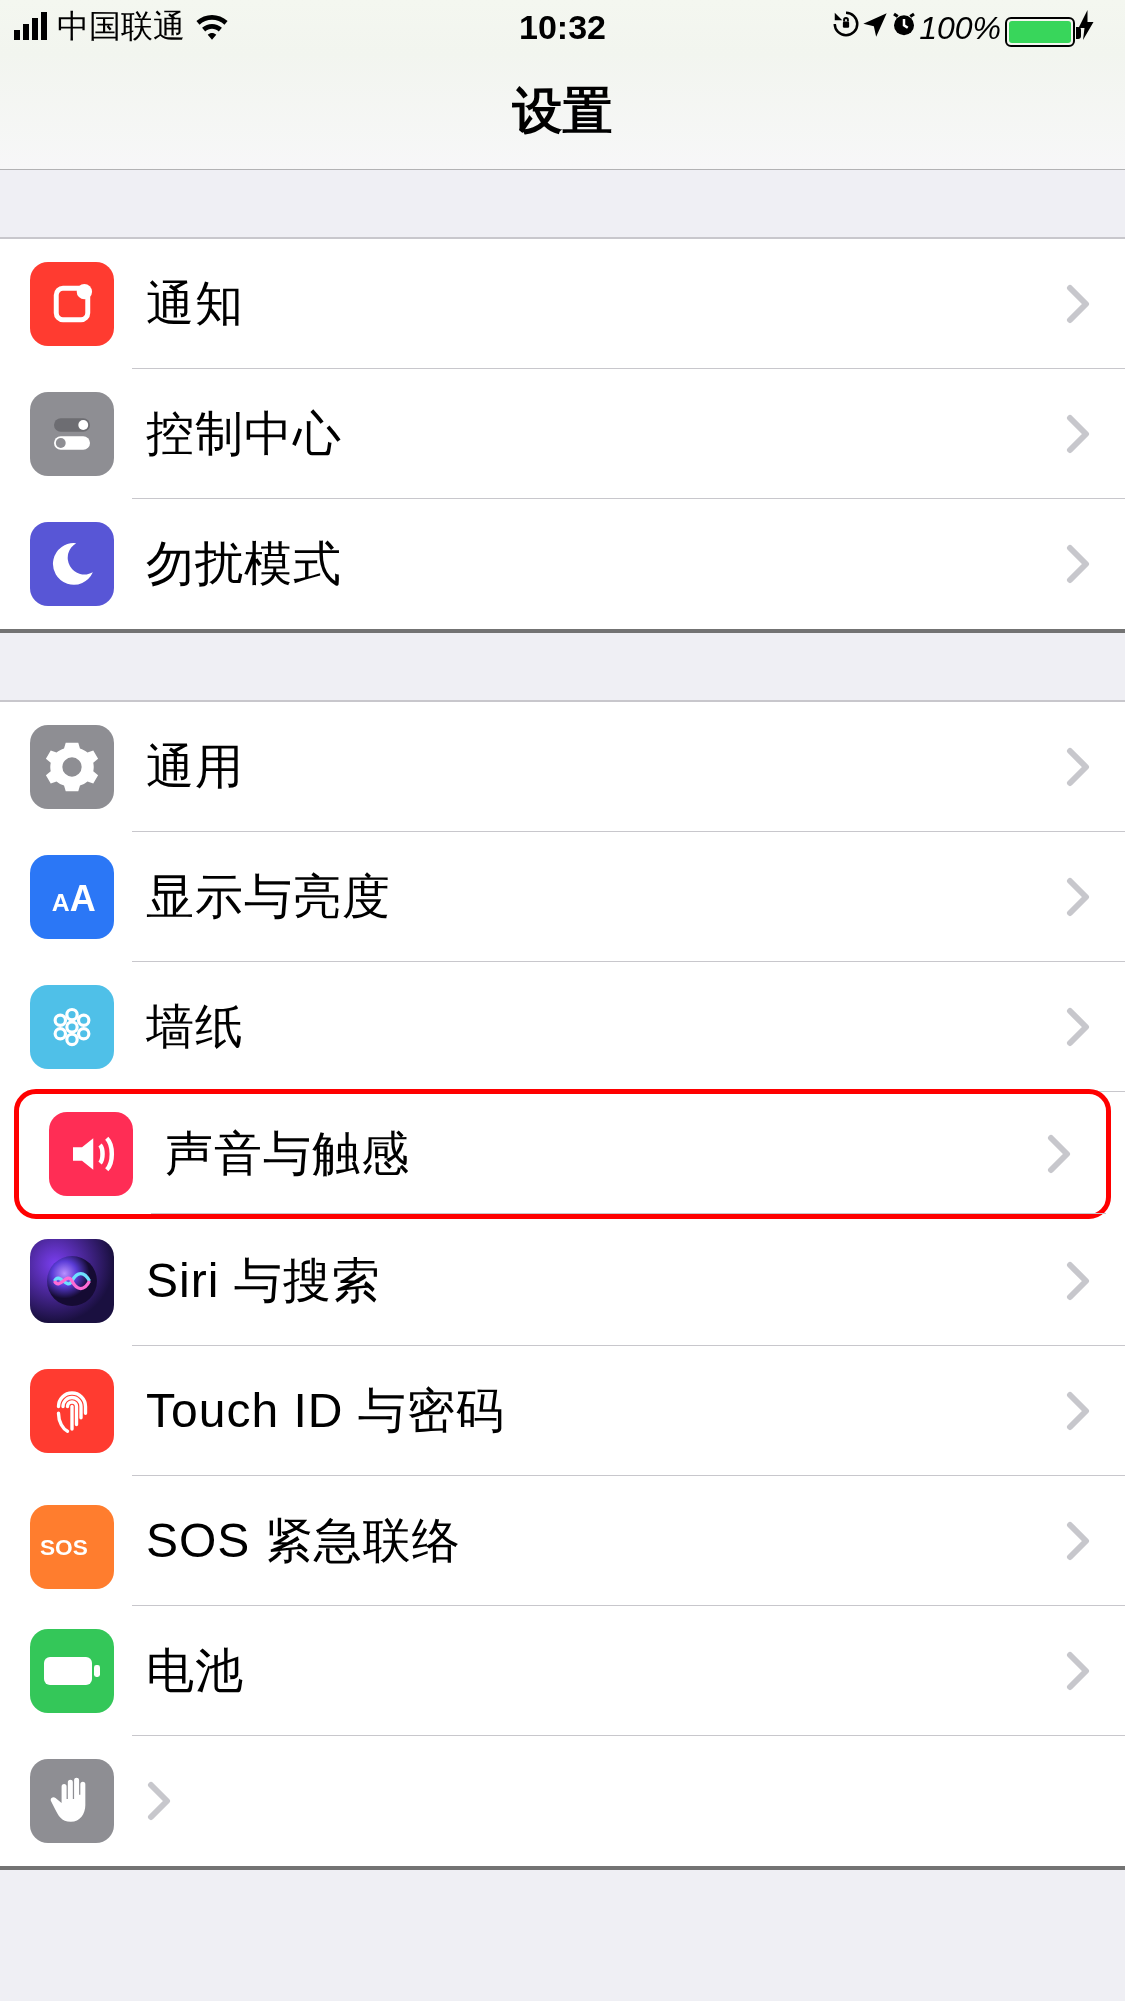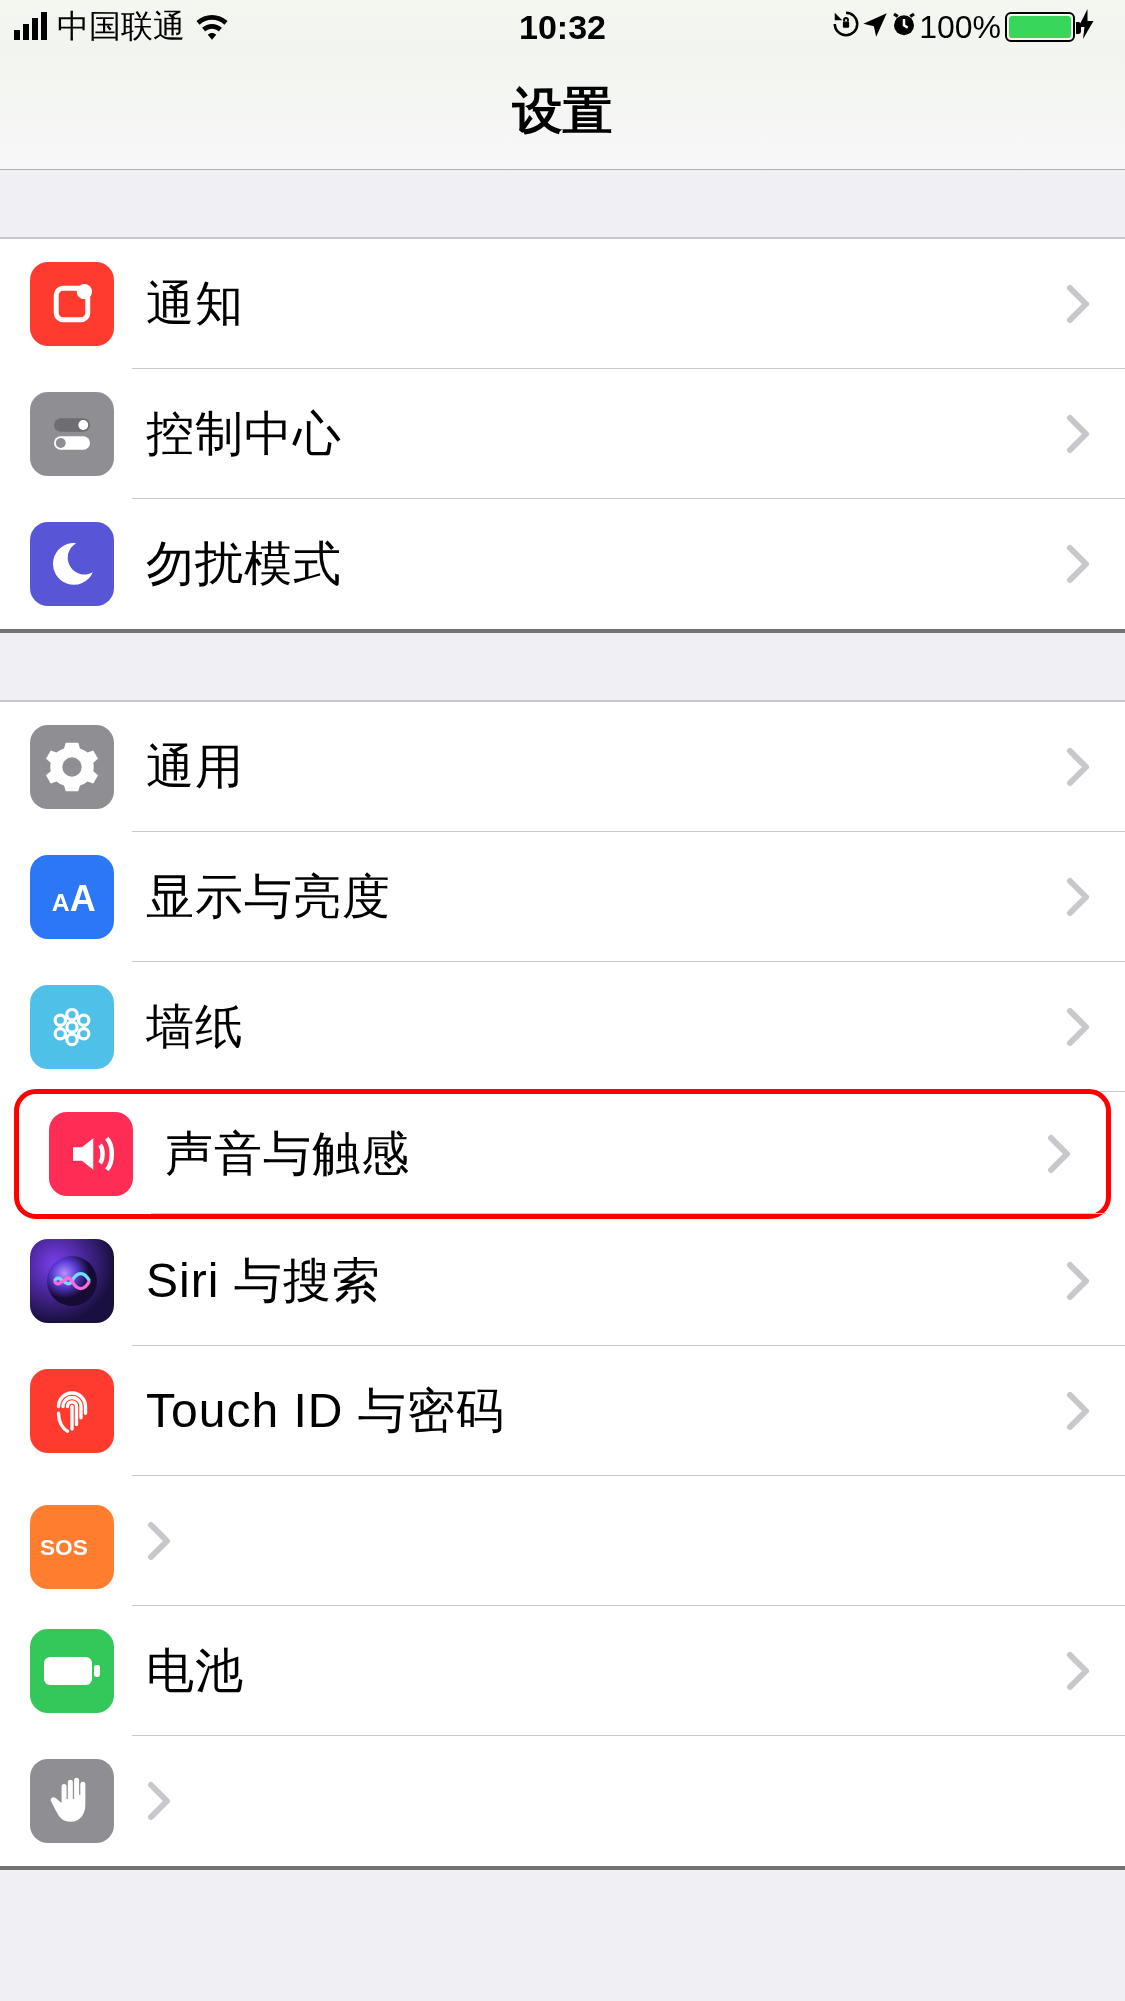--- a/index.html
+++ b/index.html
@@ -18,21 +18,21 @@
     display: flex;
     align-items: center;
     justify-content: space-between;
     padding: 0 30px 0 14px;
     font-size: 34px;
     font-weight: 500;
     color: #000;
   }
   .status-left { display:flex; align-items:center; gap:10px; }
   .status-center { position:absolute; left:0; right:0; text-align:center; font-weight:600; pointer-events:none;}
-  .status-right { display:flex; align-items:center; gap:0; }
+  .status-right { display:flex; align-items:flex-end; gap:0;font-style:italic; }
   .signal-bars { display:flex; align-items:flex-end; gap:3px; height:26px;}
   .signal-bars span { width:6px; background:#000; display:block; }
   .signal-bars span:nth-child(1){height:10px;}
   .signal-bars span:nth-child(2){height:16px;}
   .signal-bars span:nth-child(3){height:22px;}
   .signal-bars span:nth-child(4){height:28px;}
   .wifi-icon svg { display:block; }
   .battery {
     width: 70px; height: 30px; border: 2.5px solid #000; border-radius: 6px;
     position: relative; margin-left:4px;
@@ -337,20 +337,21 @@
         <div class="sep"></div>
       </div>
       <div class="row">
         <div class="icon-wrap bg-orange">
           <div class="icon-inner">
             <svg width="64" height="30" viewBox="0 0 48 18">
               <text x="0" y="15" font-size="17" font-weight="800" fill="#fff" font-family="Arial">SOS</text>
             </svg>
           </div>
         </div>
+        <div class="row-label">SOS 紧急联络</div>
         <div class="chevron">
           <svg width="26" height="40" viewBox="0 0 12 20">
             <path fill="none" stroke="#c7c7cc" stroke-width="3" stroke-linecap="round" stroke-linejoin="round" d="M2 2l8 8-8 8"></path>
           </svg>
         </div>
         <div class="sep"></div>
       </div>
       <div class="row">
         <div class="icon-wrap bg-green">
           <div class="icon-inner">

